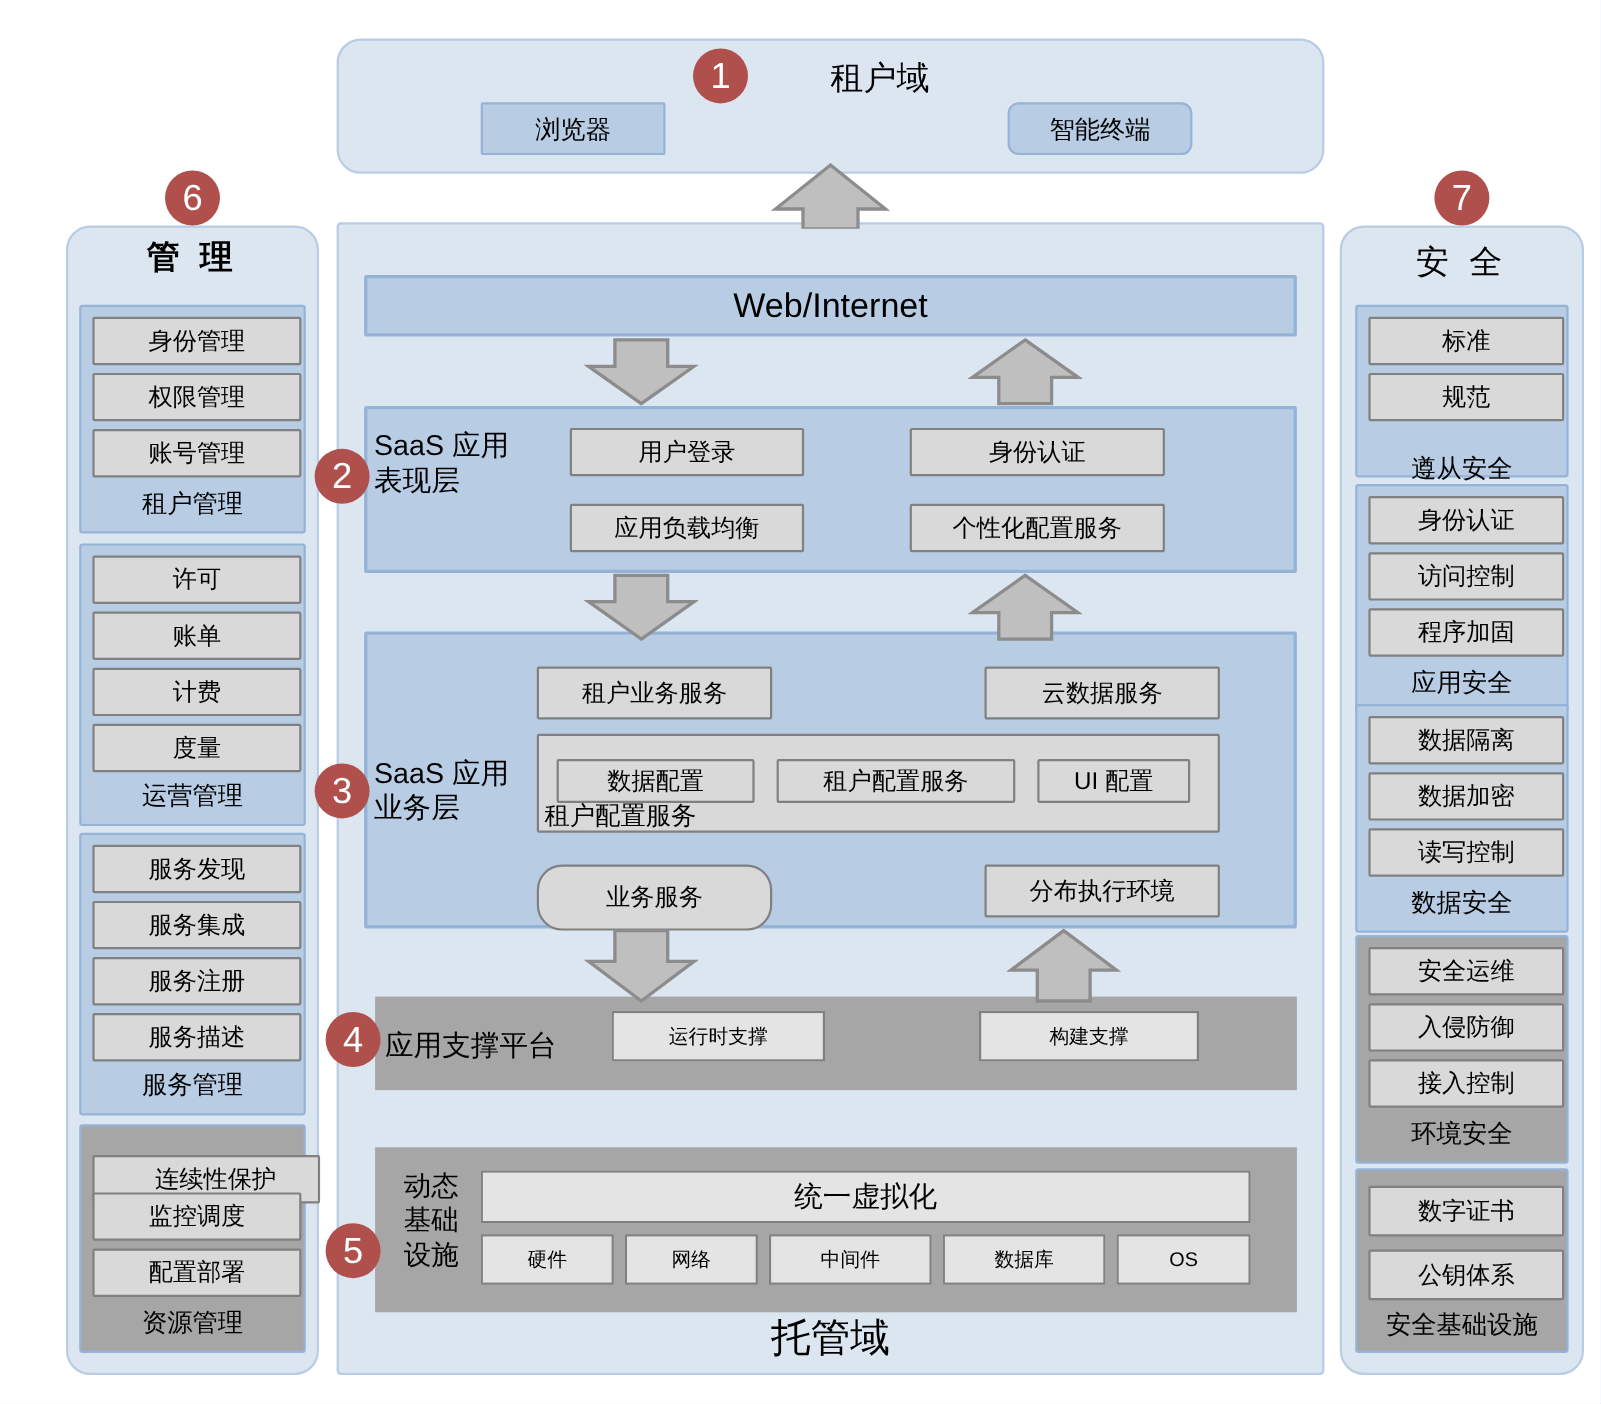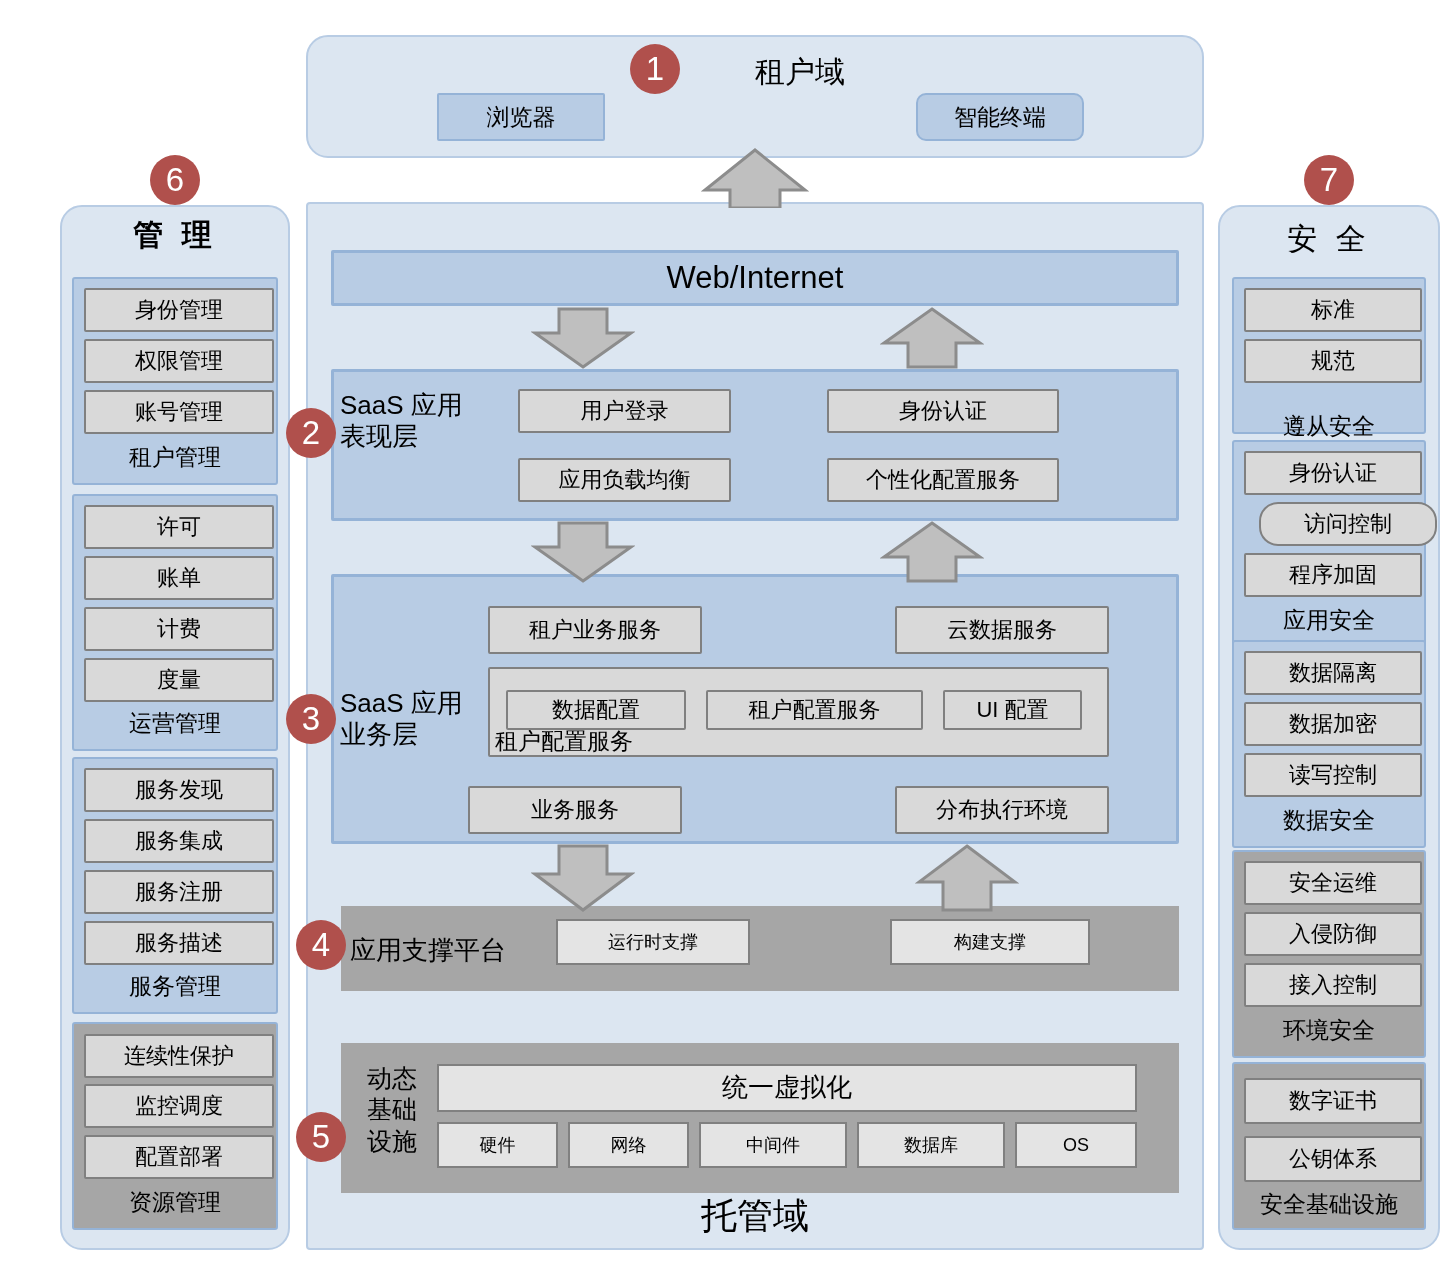--- a/index.html
+++ b/index.html
@@ -191,21 +191,21 @@
   <div class="abs chip center-txt" style="left:488px; top:606px; width:214px; height:48px;">租户业务服务</div>
   <div class="abs chip center-txt" style="left:895px; top:606px; width:214px; height:48px;">云数据服务</div>
 
   <div class="abs chip" style="left:488px; top:667px; width:621px; height:90px;"></div>
   <div class="abs" style="left:495px; top:726px; width:300px; height:30px; font-size:23px; color:#000;">租户配置服务</div>
 
   <div class="abs chip center-txt" style="left:506px; top:690px; width:180px; height:40px;">数据配置</div>
   <div class="abs chip center-txt" style="left:706px; top:690px; width:217px; height:40px;">租户配置服务</div>
   <div class="abs chip center-txt" style="left:943px; top:690px; width:139px; height:40px;">UI 配置</div>
 
-  <div class="abs chip center-txt" style="left:468px; top:786px; width:214px; height:48px;">业务服务</div>
+  <div class="abs chip center-txt" style="left:488px; top:786px; width:214px; height:60px;border-radius:23px;">业务服务</div>
   <div class="abs chip center-txt" style="left:895px; top:786px; width:214px; height:48px;">分布执行环境</div>
 
   <svg class="abs arrow" style="left:531px; top:844px; width:104px; height:68px;" viewBox="0 0 104 68">
     <polygon points="52,66 100,30 76,30 76,2 28,2 28,30 4,30" fill="#bfbfbf" stroke="#8c8c8c" stroke-width="3"></polygon>
   </svg>
   <svg class="abs arrow" style="left:915px; top:844px; width:104px; height:68px;" viewBox="0 0 104 68">
     <polygon points="52,2 100,38 76,38 76,66 28,66 28,38 4,38" fill="#bfbfbf" stroke="#8c8c8c" stroke-width="3"></polygon>
   </svg>
 
   <div class="abs band-gray" style="left:341px; top:906px; width:838px; height:85px;"></div>
@@ -258,41 +258,41 @@
 
   <div class="abs group blue" style="left:72px; top:757px; width:206px; height:257px;">
     <div class="chip center-txt" style="position:absolute; left:10px; top:9px; width:186px; height:40px;">服务发现</div>
     <div class="chip center-txt" style="position:absolute; left:10px; top:60px; width:186px; height:40px;">服务集成</div>
     <div class="chip center-txt" style="position:absolute; left:10px; top:111px; width:186px; height:40px;">服务注册</div>
     <div class="chip center-txt" style="position:absolute; left:10px; top:162px; width:186px; height:40px;">服务描述</div>
     <div class="group-label center-txt" style="position:absolute; left:0; top:205px; width:202px; height:44px;">服务管理</div>
   </div>
 
   <div class="abs group gray" style="left:72px; top:1022px; width:206px; height:208px;">
-    <div class="chip center-txt" style="position:absolute; left:10px; top:10px; width:186px; height:40px;">连续性保护</div>
+    <div class="chip center-txt" style="position:absolute; left:10px; top:26px; width:186px; height:40px;padding-left:17px;">连续性保护</div>
     <div class="chip center-txt" style="position:absolute; left:10px; top:60px; width:186px; height:40px;">监控调度</div>
     <div class="chip center-txt" style="position:absolute; left:10px; top:111px; width:186px; height:40px;">配置部署</div>
     <div class="group-label center-txt" style="position:absolute; left:0; top:156px; width:202px; height:44px;">资源管理</div>
   </div>
 
   <div class="abs panel" style="left:1218px; top:205px; width:222px; height:1045px;"></div>
 
   <div class="abs badge" style="left:1304px; top:155px; width:50px; height:50px;">7</div>
 
   <div class="abs center-txt panel-title light" style="left:1218px; top:216px; width:222px; height:46px;">安 全</div>
 
   <div class="abs group blue" style="left:1232px; top:277px; width:194px; height:157px;">
     <div class="chip center-txt" style="position:absolute; left:10px; top:9px; width:174px; height:40px;">标准</div>
     <div class="chip center-txt" style="position:absolute; left:10px; top:60px; width:174px; height:40px;">规范</div>
     <div class="group-label center-txt" style="position:absolute; left:0; top:105px; width:190px; height:44px;margin-top:20px;">遵从安全</div>
   </div>
 
   <div class="abs group blue" style="left:1232px; top:440px; width:194px; height:208px;">
     <div class="chip center-txt" style="position:absolute; left:10px; top:9px; width:174px; height:40px;">身份认证</div>
-    <div class="chip center-txt" style="position:absolute; left:25px; top:60px; width:174px; height:40px;border-radius:19px;">访问控制</div>
+    <div class="chip center-txt" style="position:absolute; left:10px; top:60px; width:174px; height:40px;">访问控制</div>
     <div class="chip center-txt" style="position:absolute; left:10px; top:111px; width:174px; height:40px;">程序加固</div>
     <div class="group-label center-txt" style="position:absolute; left:0; top:156px; width:190px; height:44px;">应用安全</div>
   </div>
 
   <div class="abs group blue" style="left:1232px; top:640px; width:194px; height:208px;">
     <div class="chip center-txt" style="position:absolute; left:10px; top:9px; width:174px; height:40px;">数据隔离</div>
     <div class="chip center-txt" style="position:absolute; left:10px; top:60px; width:174px; height:40px;">数据加密</div>
     <div class="chip center-txt" style="position:absolute; left:10px; top:111px; width:174px; height:40px;">读写控制</div>
     <div class="group-label center-txt" style="position:absolute; left:0; top:156px; width:190px; height:44px;">数据安全</div>
   </div>

